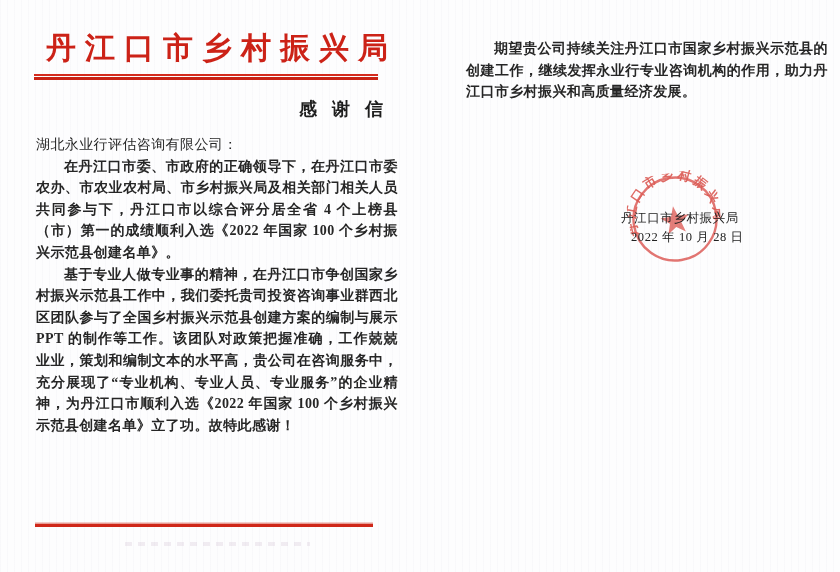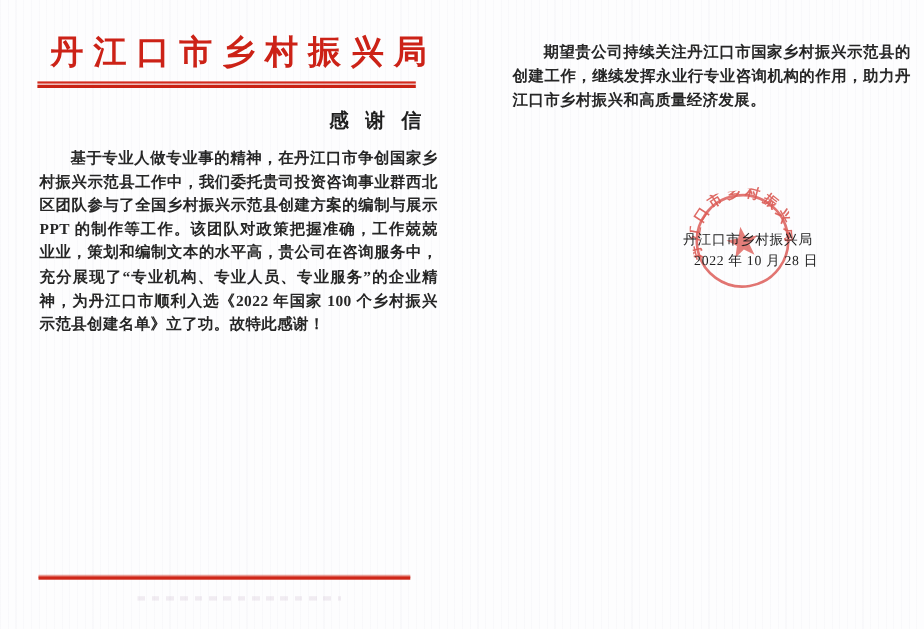--- a/index.html
+++ b/index.html
@@ -103,20 +103,22 @@
     <h1 class="letterhead">丹江口市乡村振兴局</h1>
 
     <div class="letterhead-rule">
       <div class="thin"></div>
       <div class="thick"></div>
     </div>
 
     <h2 class="letter-title">感谢信</h2>
 
     <div class="letter-body">
+      <p class="salutation">湖北永业行评估咨询有限公司：</p>
+      <p class="indent">在丹江口市委、市政府的正确领导下，在丹江口市委农办、市农业农村局、市乡村振兴局及相关部门相关人员共同参与下，丹江口市以综合评分居全省 4 个上榜县（市）第一的成绩顺利入选《2022 年国家 100 个乡村振兴示范县创建名单》。</p>
       <p class="indent">基于专业人做专业事的精神，在丹江口市争创国家乡村振兴示范县工作中，我们委托贵司投资咨询事业群西北区团队参与了全国乡村振兴示范县创建方案的编制与展示 PPT 的制作等工作。该团队对政策把握准确，工作兢兢业业，策划和编制文本的水平高，贵公司在咨询服务中，充分展现了“专业机构、专业人员、专业服务”的企业精神，为丹江口市顺利入选《2022 年国家 100 个乡村振兴示范县创建名单》立了功。故特此感谢！</p>
     </div>
   </section>
 
   <div class="footer-rule"></div>
   <div class="footer-faint"></div>
 
   <section class="page page-right">
     <p class="closing-paragraph">期望贵公司持续关注丹江口市国家乡村振兴示范县的创建工作，继续发挥永业行专业咨询机构的作用，助力丹江口市乡村振兴和高质量经济发展。</p>
 

